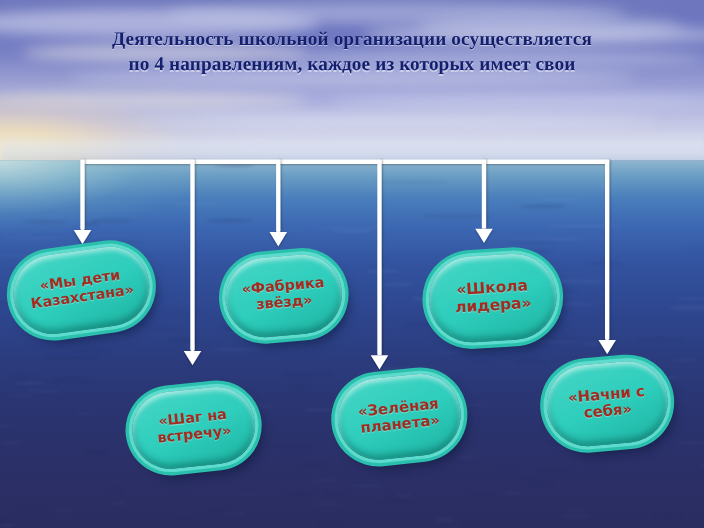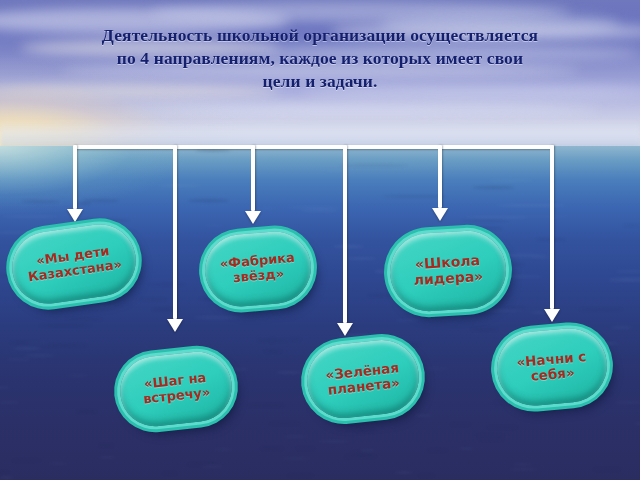--- a/index.html
+++ b/index.html
@@ -304,21 +304,20 @@
         <div class="rp" style="left:343.3px;top:246.1px;width:20.8px;opacity:0.27"></div>
         <div class="rp" style="left:392.7px;top:119.0px;width:21.2px;opacity:0.26"></div>
         <div class="rp" style="left:614.4px;top:124.2px;width:35.8px;opacity:0.36"></div>
         <div class="rp" style="left:167.8px;top:259.3px;width:40.5px;opacity:0.41"></div>
       </div>
   </div>
 
   <div class="title">
     <span>Деятельность школьной организации осуществляется</span>
     <span>по 4 направлениям, каждое из которых имеет свои</span>
-    <span>цели и задачи.</span>
   </div>
 
   <div id="connector-layer">
       <div class="conn hbar" style="left:75px;top:145px;width:479px;"></div>
       <div class="conn vline" style="left:73px;top:145px;height:64px;"></div>
       <div class="ahead" style="left:67px;top:209px;"></div>
       <div class="conn vline" style="left:173px;top:145px;height:174px;"></div>
       <div class="ahead" style="left:167px;top:319px;"></div>
       <div class="conn vline" style="left:251px;top:145px;height:66px;"></div>
       <div class="ahead" style="left:245px;top:211px;"></div>

